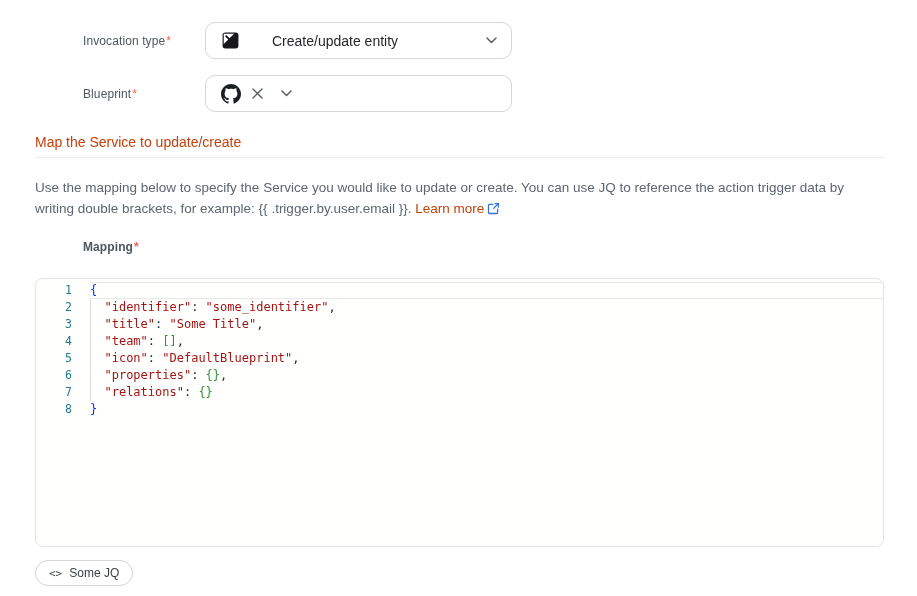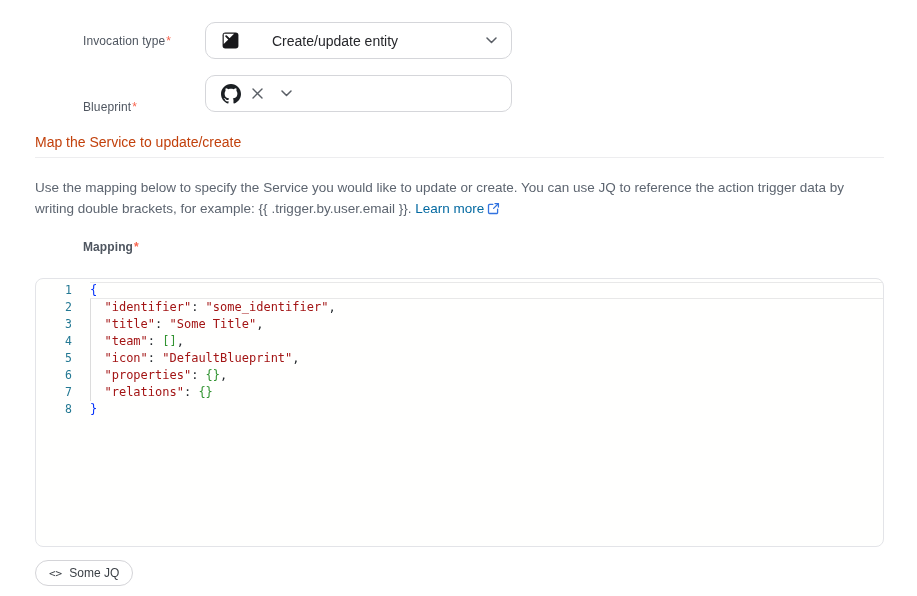--- a/index.html
+++ b/index.html
@@ -15,21 +15,21 @@
     display:flex; align-items:center; padding:0 14px 0 15px; gap:10px; cursor:pointer;
   }
   .select-value { flex:1; font-size:14px; color:#26272b; }
   .sel-icon { display:flex; align-items:center; }
   .ctl-icon { display:flex; align-items:center; cursor:pointer; }
 
   .section-heading { position:absolute; left:35px; top:134px; font-size:14px; font-weight:500; color:#c2410c; }
   .divider { position:absolute; left:35px; top:157px; width:849px; border-top:1px solid #ededef; }
 
   .description { position:absolute; left:35px; top:177px; width:842px; font-size:13.5px; line-height:21px; color:#5d6570; }
-  .learn-more { color:#0369a1; text-decoration:none; cursor:pointer; white-space:nowrap; }
+  .learn-more { color:#c2410c; text-decoration:none; cursor:pointer; white-space:nowrap; }
   .ext-icon { display:inline-block; vertical-align:-2px; margin-left:3px; }
 
   .editor {
     position:absolute; left:35px; top:278px; width:849px; height:269px;
     border:1px solid #e3e4e8; border-radius:8px; background:#fffffe; overflow:hidden; cursor:text;
   }
   .gutter { position:absolute; left:0; top:3px; width:54px; }
   .gutter .ln { height:17px; line-height:17px; text-align:right; padding-right:18px;
     color:#237893; font-family:"DejaVu Sans Mono", monospace; font-size:11.5px; }
   .codearea { position:absolute; left:54px; top:3px; right:0; }
@@ -68,21 +68,21 @@
       </svg>
     </span>
     <span class="select-value">Create/update entity</span>
     <span class="ctl-icon">
       <svg width="11" height="7" viewBox="0 0 11 7">
           <path d="M1 1 L5.5 5.5 L10 1" fill="none" stroke="#5a5f66" stroke-width="1.5" stroke-linecap="round" stroke-linejoin="round"></path>
         </svg>
     </span>
   </div>
 
-  <div class="field-label" style="top:100px;">
+  <div class="field-label" style="top:87px;">
     <span>Blueprint</span><span class="req">*</span>
   </div>
   <div class="select" style="top:75px;">
     <span class="sel-icon">
       <svg width="20" height="20" viewBox="0 0 24 24">
           <path fill="#1b1f23" d="M12 0C5.37 0 0 5.37 0 12c0 5.3 3.438 9.8 8.205 11.387.6.113.82-.258.82-.577 0-.285-.01-1.04-.015-2.04-3.338.724-4.042-1.61-4.042-1.61-.546-1.387-1.333-1.756-1.333-1.756-1.09-.745.082-.73.082-.73 1.205.085 1.84 1.237 1.84 1.237 1.07 1.835 2.807 1.305 3.492.998.108-.776.417-1.305.76-1.605-2.665-.3-5.466-1.332-5.466-5.93 0-1.31.468-2.38 1.235-3.22-.123-.303-.535-1.523.117-3.176 0 0 1.008-.322 3.3 1.23.957-.266 1.983-.399 3.003-.404 1.02.005 2.047.138 3.006.404 2.29-1.552 3.297-1.23 3.297-1.23.653 1.653.24 2.873.118 3.176.77.84 1.233 1.91 1.233 3.22 0 4.61-2.805 5.625-5.475 5.92.43.37.814 1.102.814 2.222 0 1.606-.015 2.898-.015 3.293 0 .32.216.694.825.576C20.565 21.795 24 17.295 24 12c0-6.63-5.37-12-12-12z"></path>
         </svg>
     </span>
     <span class="ctl-icon" style="margin-right:7px;">
       <svg width="13" height="13" viewBox="0 0 13 13">

